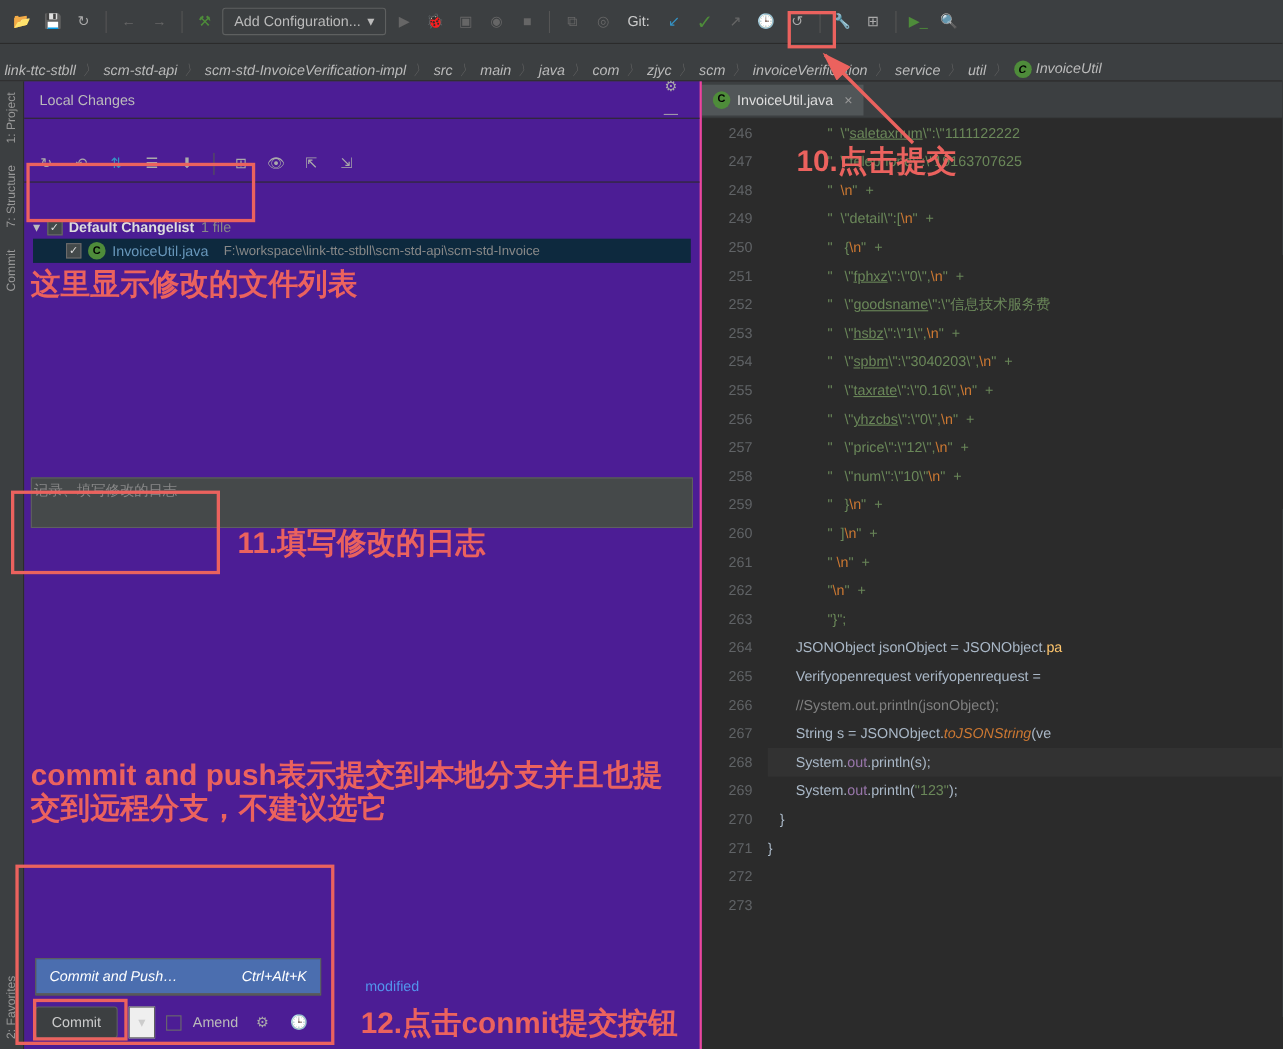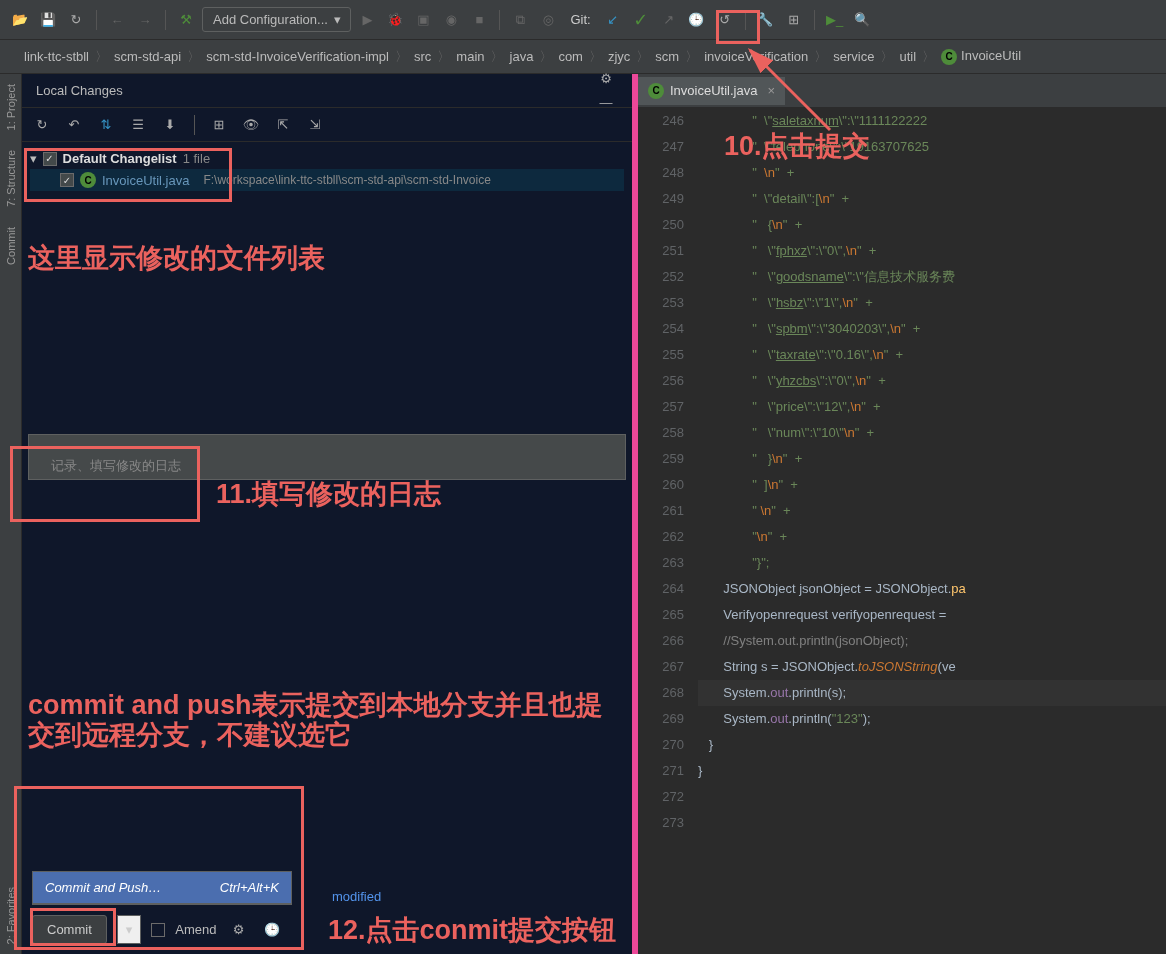--- a/index.html
+++ b/index.html
@@ -1,36 +1,36 @@
 <!DOCTYPE html>
 <html><head>
 <meta charset="utf-8">
 <style>
 * { margin:0; padding:0; box-sizing:border-box; font-family:"Microsoft YaHei",Arial,sans-serif; font-size:13px; }
 body { background:#3c3f41; color:#bbb; width:1166px; height:954px; overflow:hidden; position:relative; }
 .toolbar { height:40px; display:flex; align-items:center; padding:0 8px; border-bottom:1px solid #2b2b2b; gap:4px; }
 .tb-sep { width:1px; height:20px; background:#555; margin:0 4px; }
 .tb-btn { width:24px; height:24px; display:flex; align-items:center; justify-content:center; color:#aaa; border-radius:3px; }
 .config-btn { background:#3c3f41; border:1px solid #5e6060; padding:4px 10px; border-radius:3px; color:#bbb; display:flex; align-items:center; gap:6px; }
-.breadcrumb { height:34px; display:flex; align-items:center; padding:0 20px; border-bottom:1px solid #2b2b2b; flex-wrap:nowrap; overflow:hidden; }
+.breadcrumb { height:34px; display:flex; align-items:flex-end; padding:0 0; border-bottom:1px solid #2b2b2b; flex-wrap:nowrap; overflow:hidden;font-style:italic; }
 .crumb { color:#bbb; padding:2px 4px; white-space:nowrap; }
 .crumb-sep { color:#666; margin:0 2px; }
 .main { display:flex; height:calc(100% - 74px); }
 .left-strip { width:22px; background:#3c3f41; border-right:1px solid #2b2b2b; display:flex; flex-direction:column; }
 .strip-label { writing-mode:vertical-lr; transform:rotate(180deg); padding:10px 0; color:#999; font-size:11px; display:flex; align-items:center; justify-content:center; }
-.left-panel { width:616px; background:#0f172a; border-right:6px solid #ec4899; display:flex; flex-direction:column; position:relative; }
+.left-panel { width:616px; background:#4c1d95; border-right:2px solid #ec4899; display:flex; flex-direction:column; position:relative;gap:24px; }
 .panel-header { height:34px; display:flex; align-items:center; padding:0 14px; border-bottom:1px solid #2b2b2b; justify-content:space-between; }
 .panel-title { color:#bbb; }
 .panel-toolbar { height:34px; display:flex; align-items:center; padding:0 8px; gap:8px; border-bottom:1px solid #2b2b2b; }
 .changelist { padding:6px 8px; }
 .cl-row { display:flex; align-items:center; gap:6px; padding:3px 0; }
 .cl-file { display:flex; align-items:center; gap:6px; padding:3px 0 3px 30px; background:#0d293e; }
 .cl-path { color:#888; font-size:12px; margin-left:8px; }
 .checkbox { width:14px; height:14px; background:#43494a; border:1px solid #6b6b6b; display:inline-flex; align-items:center; justify-content:center; color:#ddd; font-size:10px; }
-.commit-msg { margin:0 6px; background:#45494a; border:1px solid #5e6060; color:#888; padding:22px; height:46px; position:absolute; top:360px; left:0; right:0; }
+.commit-msg { margin:0 6px; background:#45494a; border:1px solid #5e6060; color:#888; padding:2px; height:46px; position:absolute; top:360px; left:0; right:0; }
 .commit-bottom { position:absolute; bottom:0; left:0; right:0; padding:10px; }
 .menu-popup { background:#46484a; border:1px solid #5e6060; width:260px; margin-bottom:10px;font-style:italic; }
 .menu-item { padding:8px 12px; color:#ccc; display:flex; justify-content:space-between; }
 .menu-item.hl { background:#4b6eaf; color:#fff; }
 .menu-sep { height:1px; background:#5e6060; }
 .commit-row { display:flex; align-items:center; gap:10px; }
 .commit-btn { background:#3c3f41; border:1px solid #5e6060; padding:6px 14px; color:#ccc; display:flex; align-items:center; gap:6px; border-radius:3px; }
 .drop-btn { border:1px solid #5e6060; padding:6px 8px; color:#ccc; }
 .editor { flex:1; background:#2b2b2b; display:flex; flex-direction:column; overflow:hidden; }
 .tab-bar { height:34px; display:flex; align-items:center; background:#3c3f41; border-bottom:1px solid #2b2b2b; }

